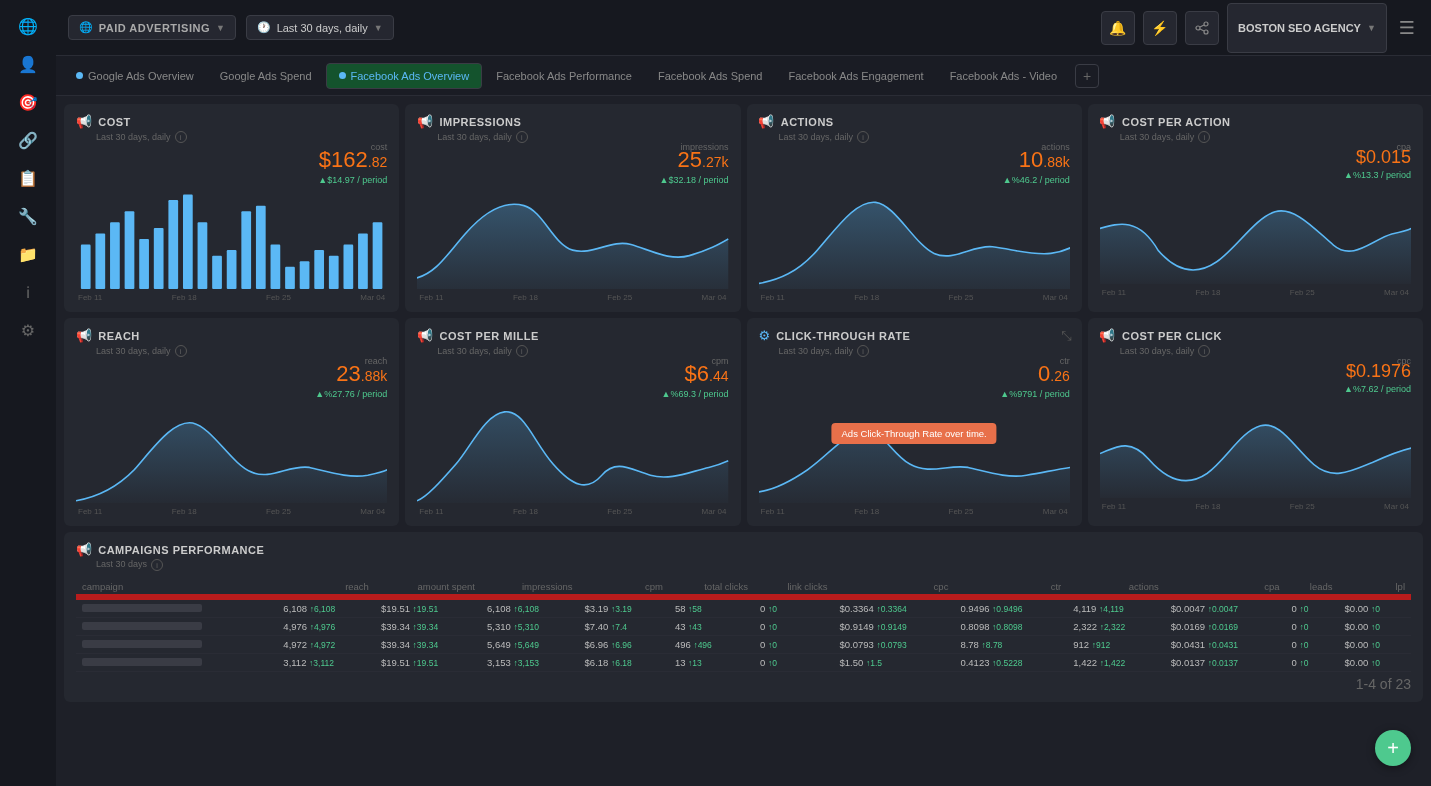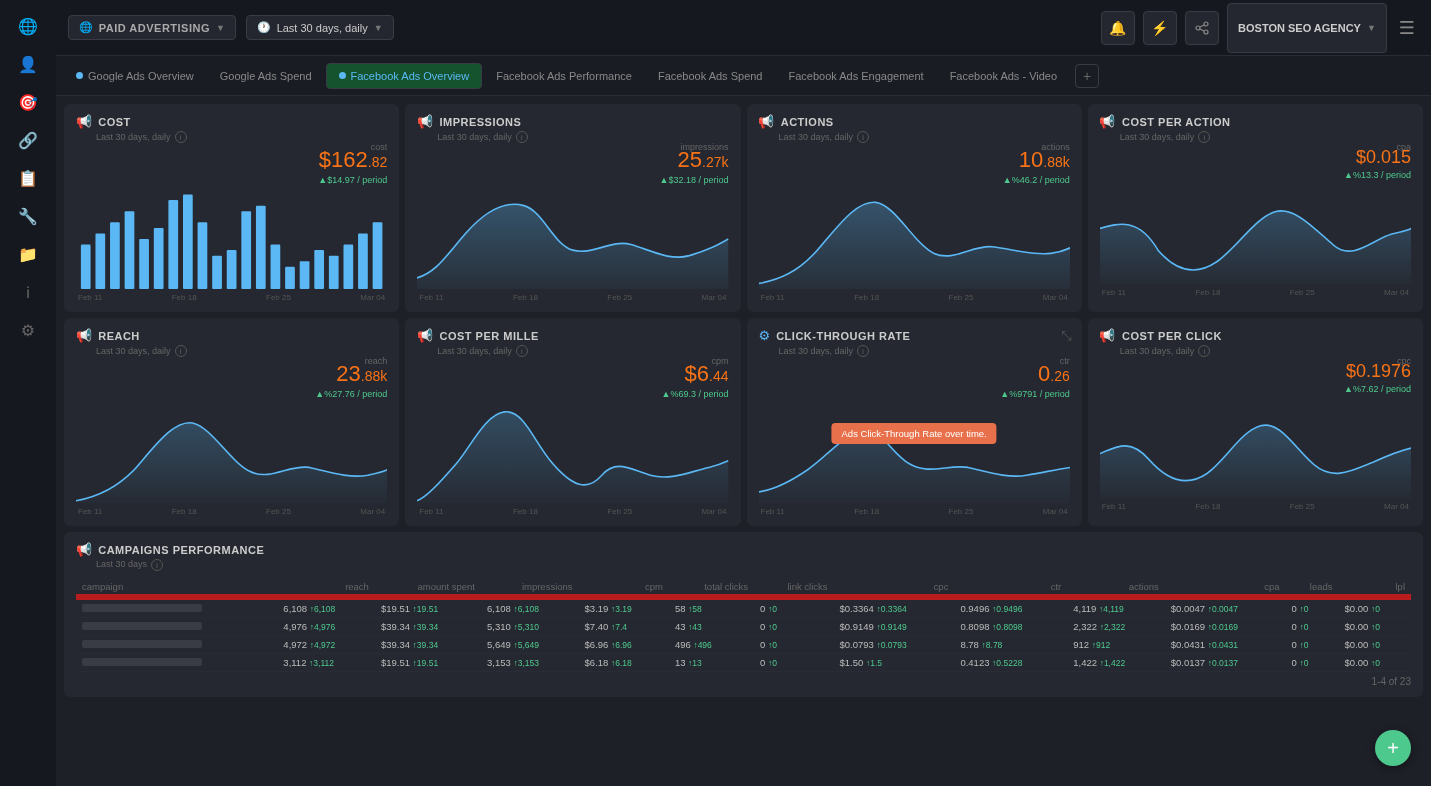--- a/index.html
+++ b/index.html
@@ -312,21 +312,21 @@
       width: 120px;
       height: 8px;
       background: #3a3c45;
       border-radius: 2px;
       display: inline-block;
     }
 
     .pagination {
       text-align: right;
       color: #666;
-      font-size: 10px;
+      font-size: 14px;
       margin-top: 4px;
     }
 
     .fab-btn {
       position: fixed;
       bottom: 20px;
       right: 20px;
       width: 36px; height: 36px;
       border-radius: 50%;
       background: #4ec98e;

